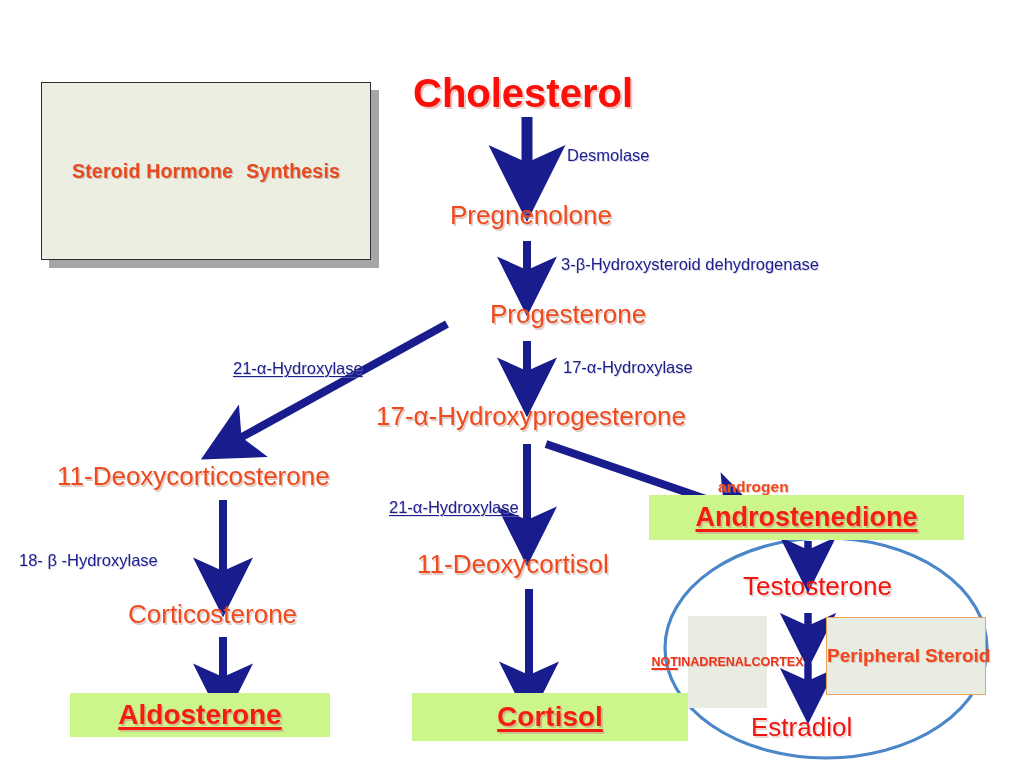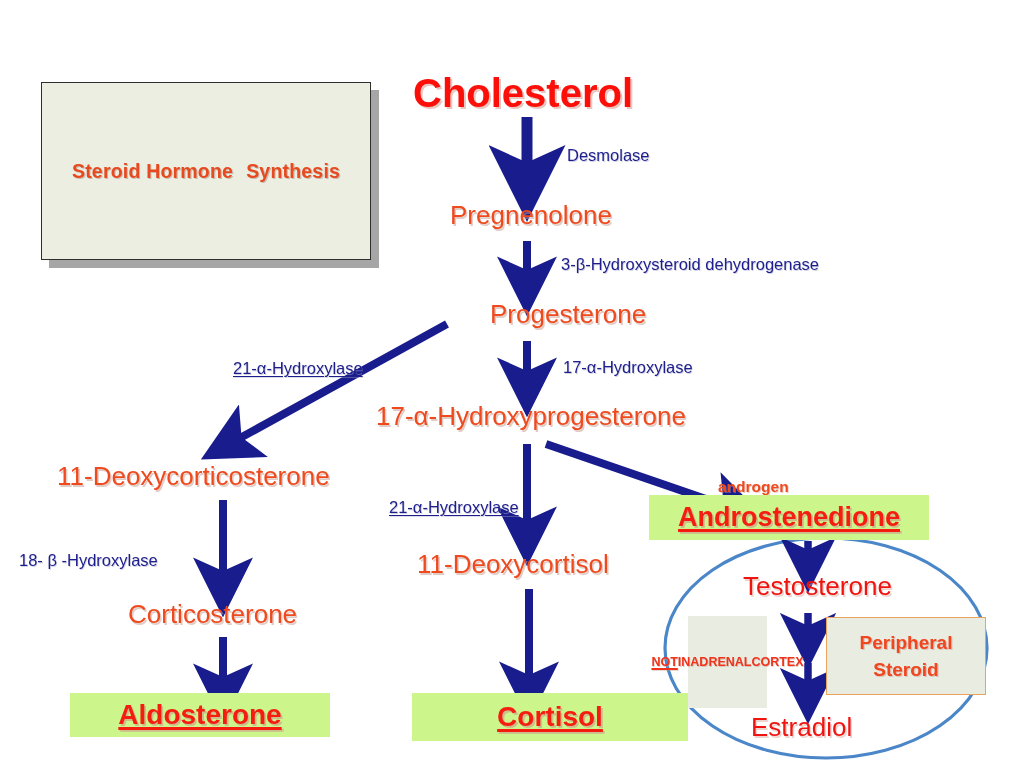--- a/index.html
+++ b/index.html
@@ -136,23 +136,22 @@
   }
 
   
   #peripheral-box {
     left: 826px; top: 617px;
     width: 160px; height: 78px;
     background: #e9ece0;
     border: 1.5px solid #e8a35e;
     box-sizing: border-box;
     display: flex;
-    flex-direction: column;
-    align-items: center;
-    justify-content: center;
+    flex-direction: row;
+    align-items: center;
     gap: 5px;
   }
   .pt-line {
     color: #f0451f;
     font-size: 19px;
     font-weight: bold;
     white-space: nowrap;
     text-shadow: 1.2px 1.2px 0 rgba(200,160,150,0.55);
   }
 </style>
@@ -234,21 +233,21 @@
 <div class="abs annot" style="left:718px; top:478px;">androgen</div>
 
 <div class="abs hl-box" style="left:70px; top:693px; width:260px; height:44px;">
   <span class="hl-label">Aldosterone</span>
 </div>
 
 <div class="abs hl-box" style="left:412px; top:693px; width:276px; height:48px;">
   <span class="hl-label">Cortisol</span>
 </div>
 
-<div class="abs hl-box" style="left:649px; top:495px; width:280px; height:45px;">
+<div class="abs hl-box" style="left:649px; top:495px; width:315px; height:45px;">
   <span class="hl-label andro">Androstenedione</span>
 </div>
 
 <div class="abs" id="not-in-box">
   <span class="nib-line u">NOT</span>
   <span class="nib-line">IN</span>
   <span class="nib-line">ADRENAL</span>
   <span class="nib-line">CORTEX</span>
 </div>
 

